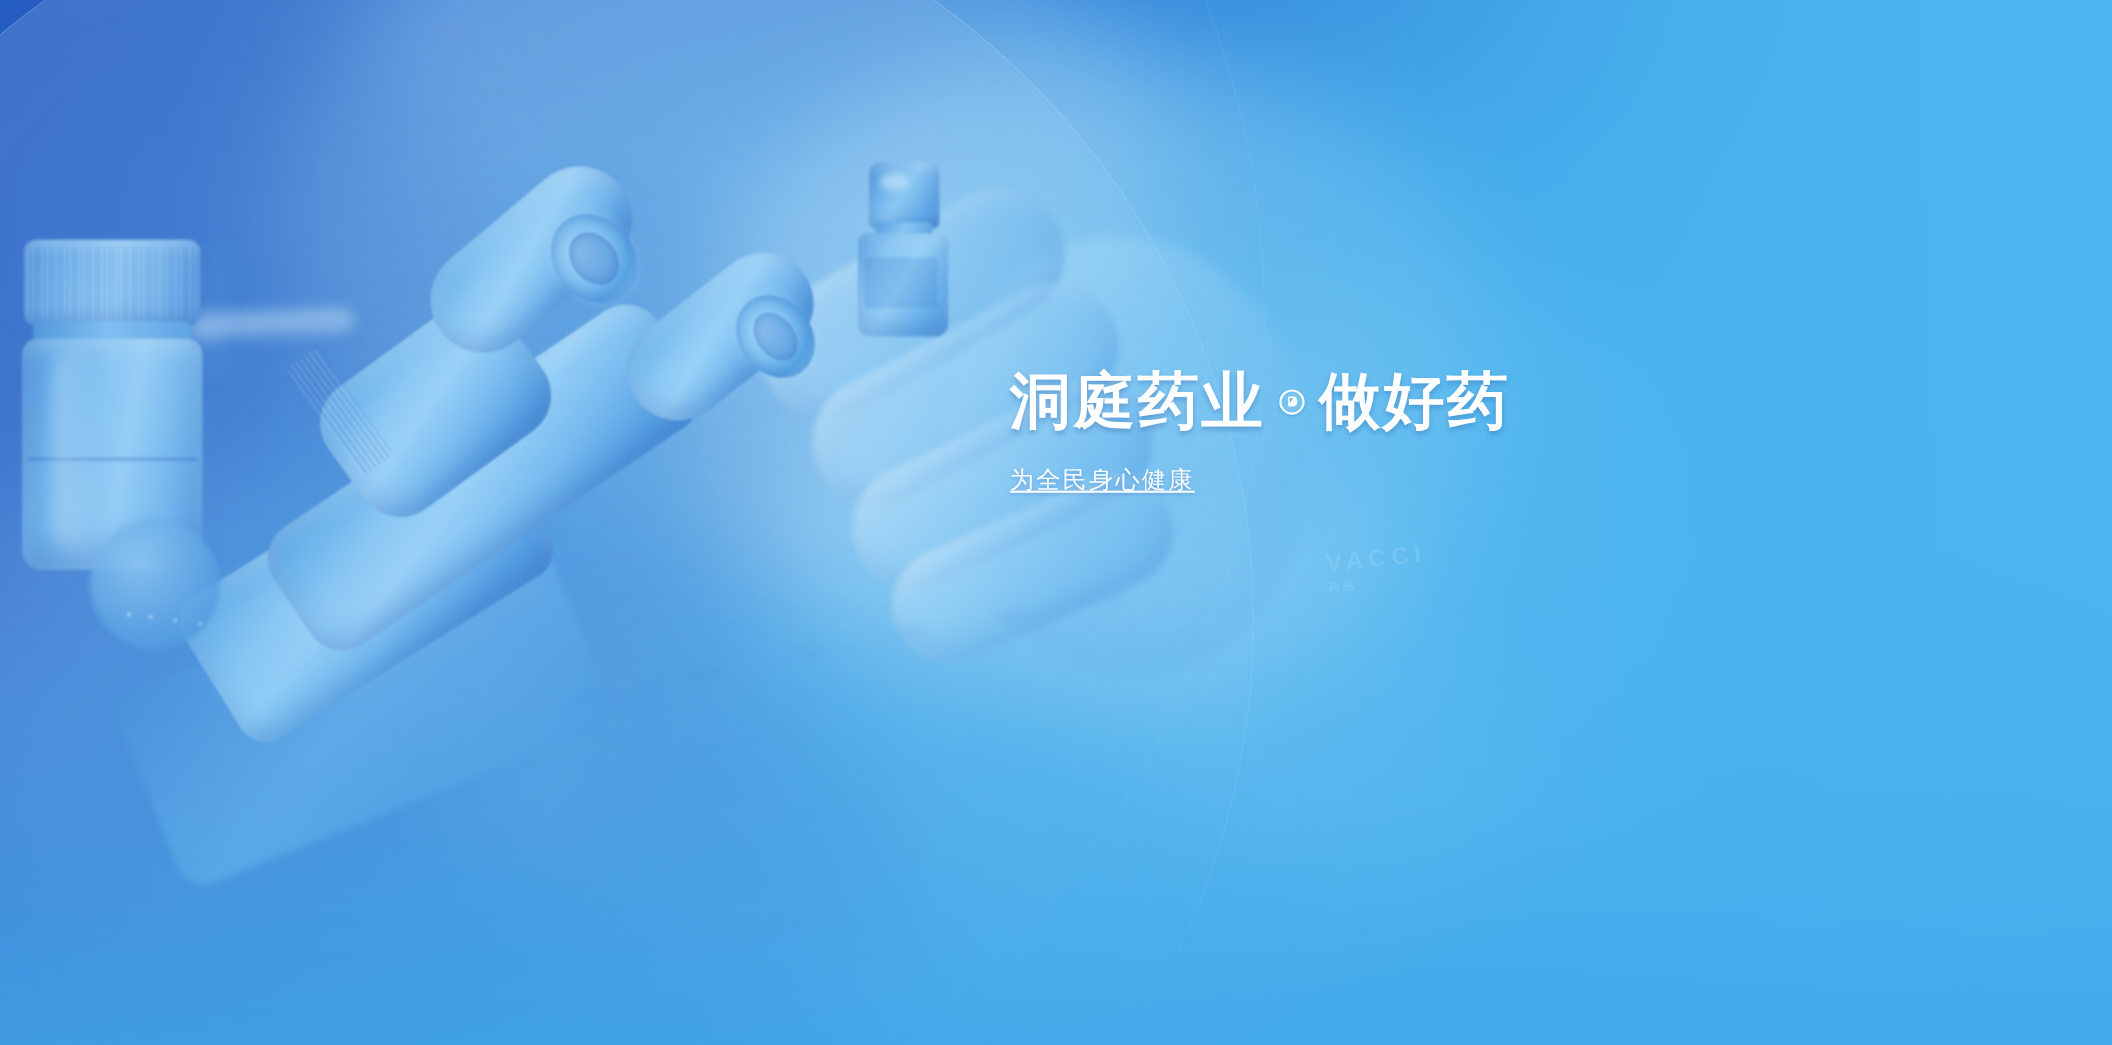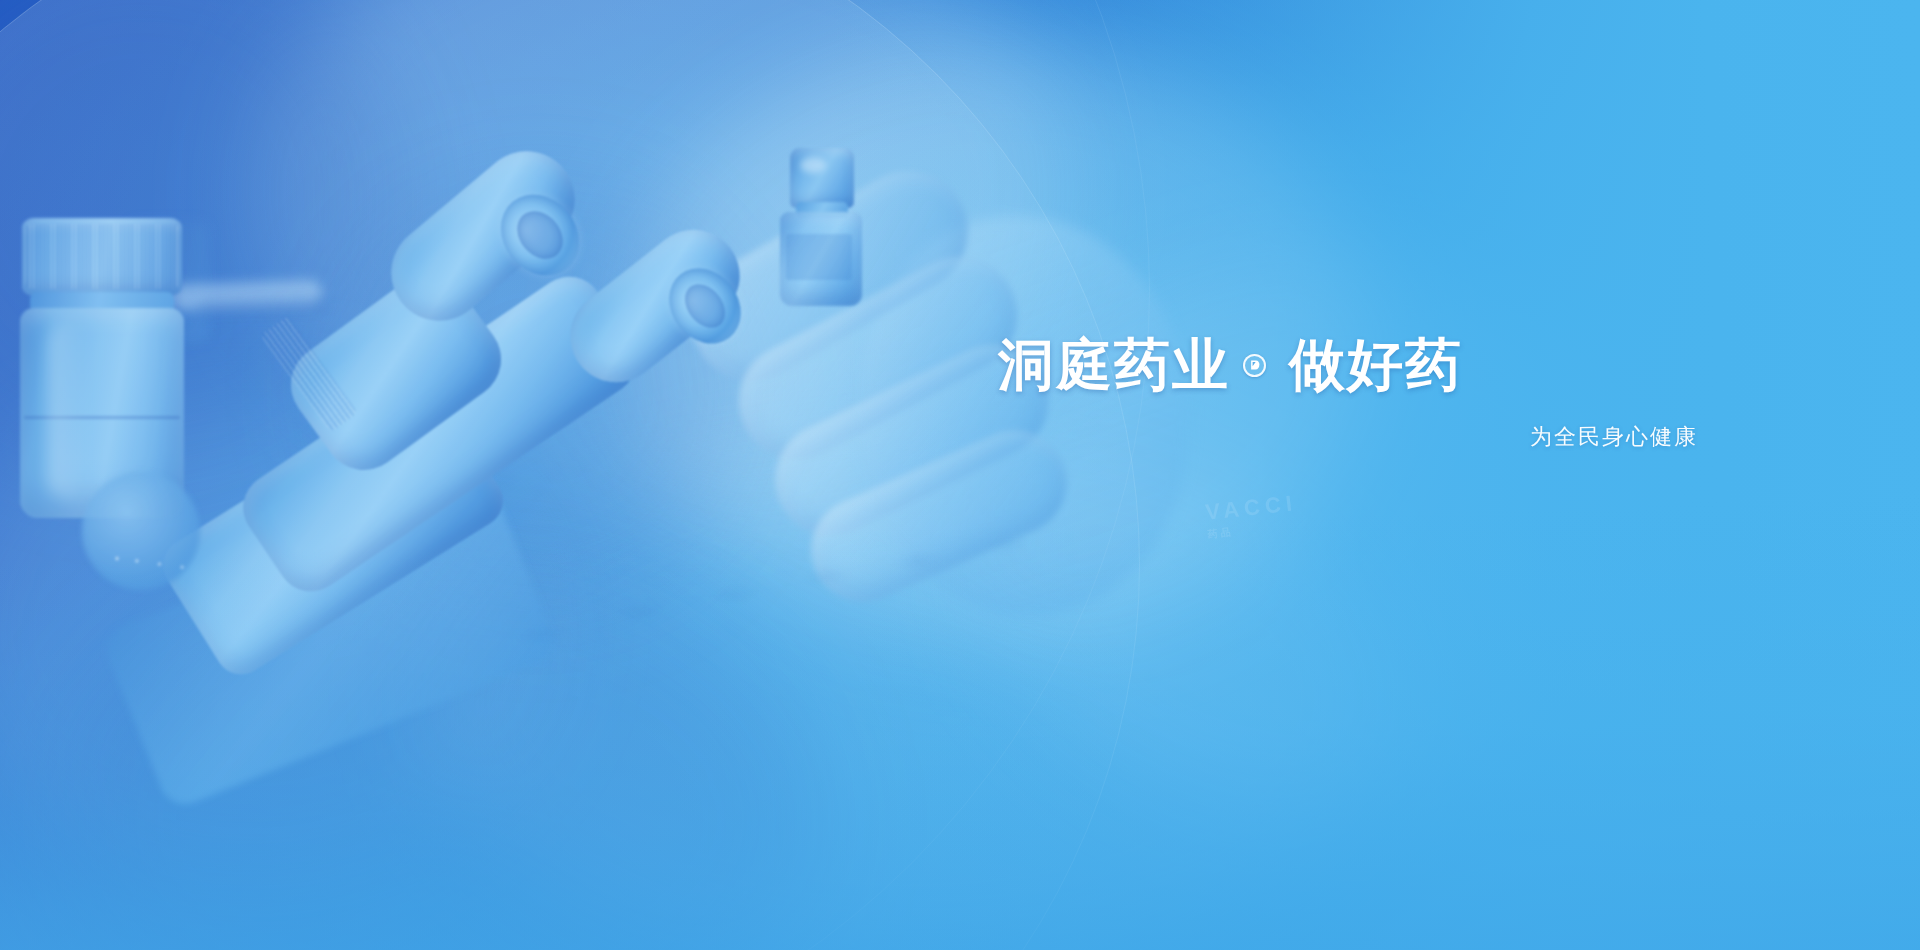--- a/index.html
+++ b/index.html
@@ -294,39 +294,38 @@
   }
   .bottom-wash {
     position:absolute; inset:0;
     background:linear-gradient(178deg, rgba(70,176,236,0) 55%, rgba(68,173,235,0.30) 76%, rgba(66,170,234,0.62) 90%, rgba(64,168,233,0.80) 100%);
     pointer-events:none;
   }
 
   
   .copy {
     position:absolute;
-    left:998px; top:334px;
+    left:918px; top:334px;
     width:700px;
     z-index:6;
-    text-align:right;
   }
   .headline-row {
     display:flex;
     align-items:center;
     white-space:nowrap;
   }
   .headline {
     font-size:56px;
     font-weight:700;
     color:#FFFFFF;
     letter-spacing:2px;
     line-height:1.12;
     text-shadow:0 2px 5px rgba(22,70,150,0.30);
   }
-  .headline.second { margin-left:14px; }
+  .headline.second { margin-left:4px; }
 
   .logo-mark {
     position:relative;
     width:23px; height:23px;
     margin:0 9px 0 13px;
     flex:0 0 auto;
     border-radius:50%;
     border:2px solid rgba(255,255,255,0.92);
     background:rgba(255,255,255,0.06);
     box-shadow:0 1px 3px rgba(22,70,150,0.28);
@@ -336,20 +335,21 @@
 
   .sub {
     margin-top:20px;
     font-size:22px;
     font-weight:400;
     color:rgba(255,255,255,0.96);
     letter-spacing:2px;
     line-height:1.78;
     text-shadow:0 1px 4px rgba(22,70,150,0.26);
     white-space:nowrap;
+    text-decoration:underline;
   }
 </style>
 </head>
 <body>
 
 <div class="hero">
 
   <div class="bg-base"></div>
   <div class="bg-tint-left"></div>
   <div class="bg-tint-top"></div>

